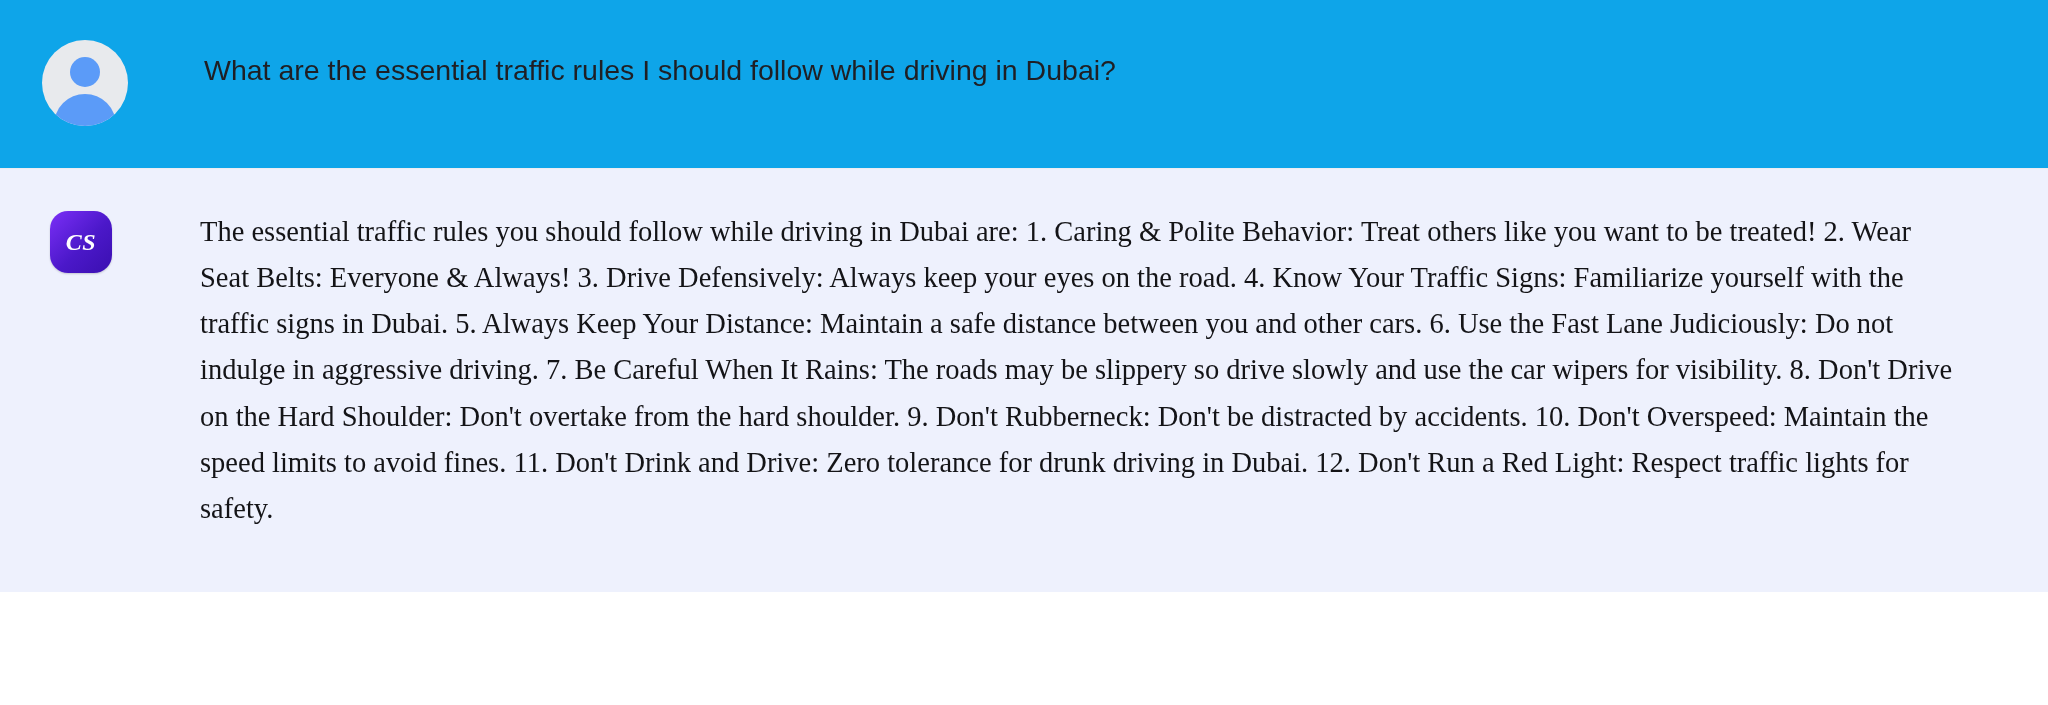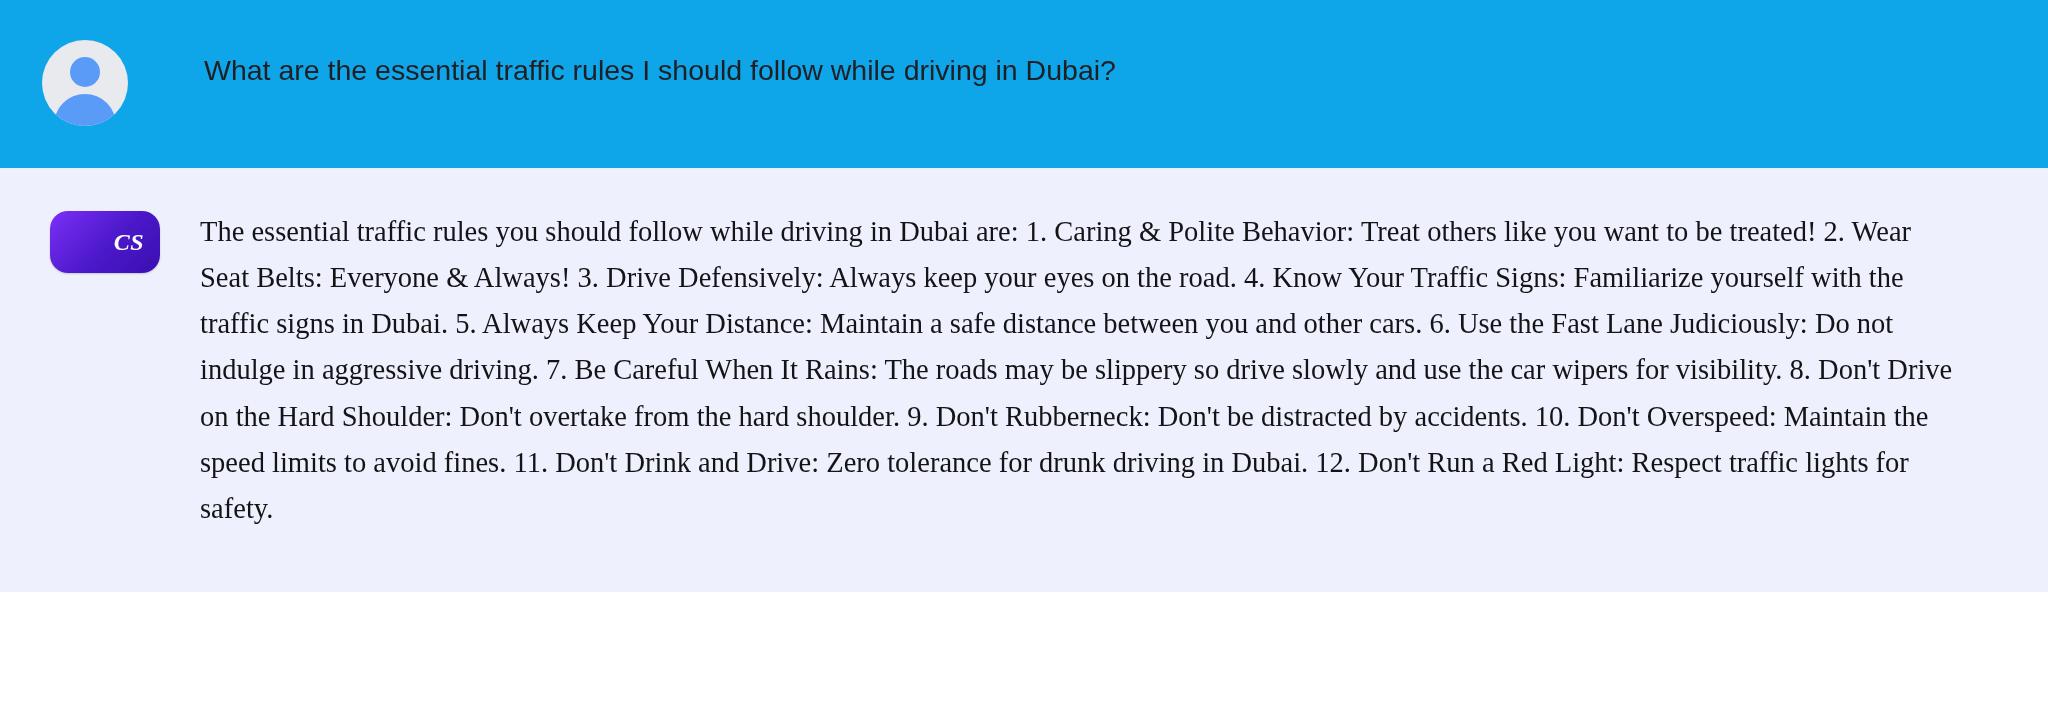--- a/index.html
+++ b/index.html
@@ -73,21 +73,20 @@
     height: 62px;
     border-radius: 18px;
     background: linear-gradient(135deg, #7b2ff7 0%, #4b18c9 55%, #3a0fb0 100%);
     display: flex;
     align-items: center;
     justify-content: center;
     margin-top: 4px;
     margin-left: 12px;
     flex: none;
     box-shadow: 0 1px 2px rgba(0,0,0,0.18);
-    padding-left: 48px;
   }
   .avatar-assistant .logo-text {
     color: #ffffff;
     font-family: "Liberation Serif", serif;
     font-style: italic;
     font-weight: bold;
     font-size: 24px;
     letter-spacing: 0.5px;
   }
   .text-col {

